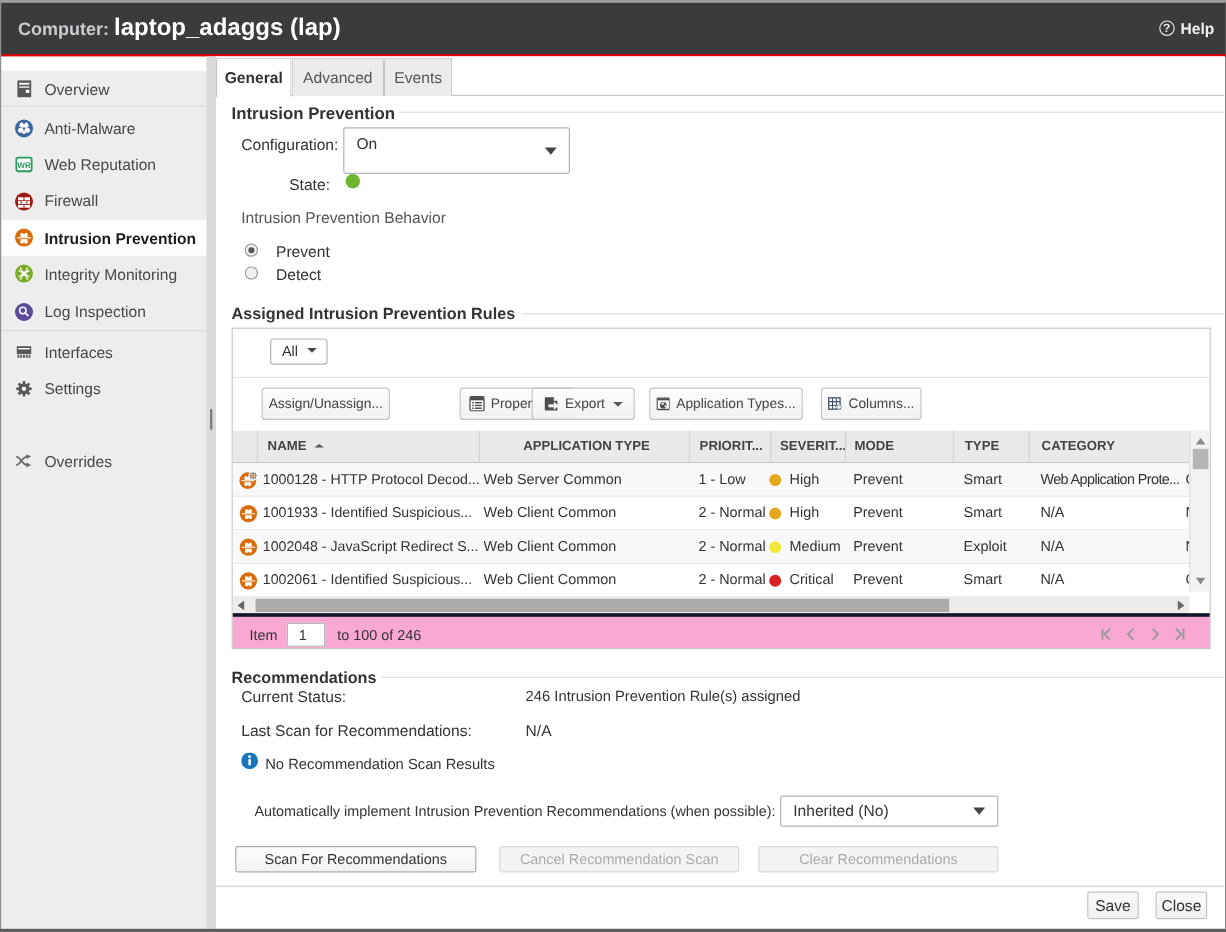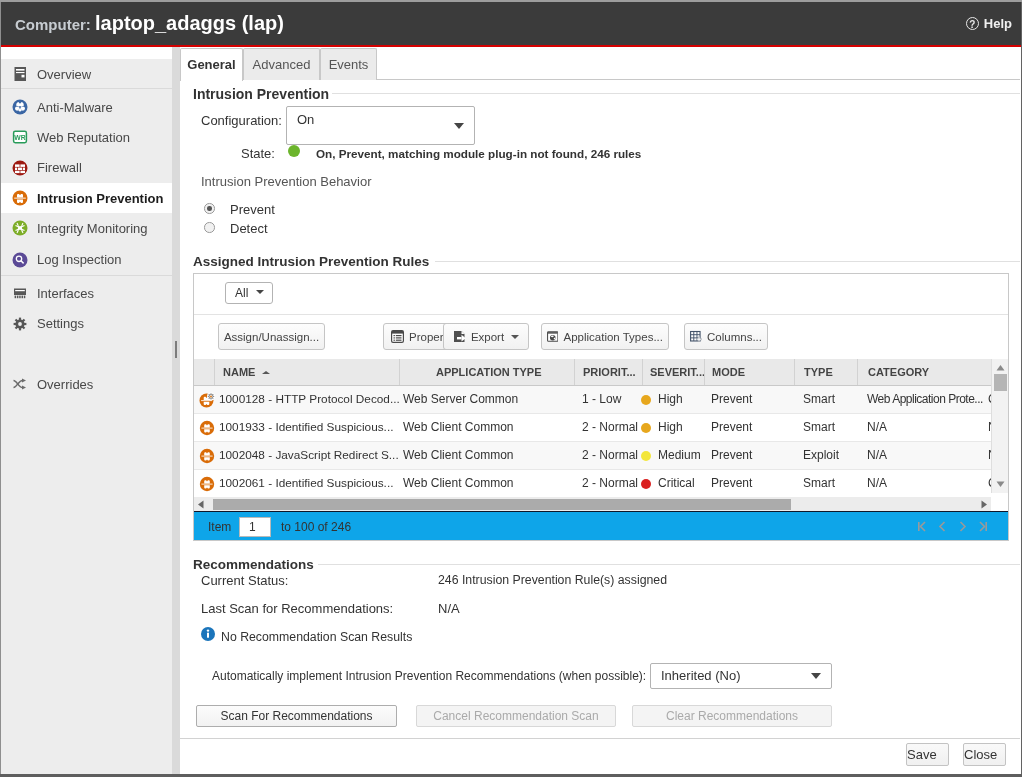--- a/index.html
+++ b/index.html
@@ -51,26 +51,26 @@
 #thead { position:absolute; left:0; top:85px; width:814px; height:27px; background:#e9e9e9; border-bottom:1px solid #c9c9c9; }
 .hc { position:absolute; top:0; height:26px; line-height:27px; font-size:11px; font-weight:bold; color:#444; border-left:1px solid #d2d2d2; padding-left:8px; white-space:nowrap; overflow:hidden; }
 .trow { position:absolute; left:0; width:797px; height:28px; border-bottom:1px solid #e8e8e8; }
 .tc { position:absolute; top:0; height:27px; line-height:27px; font-size:12px; color:#333; white-space:nowrap; overflow:hidden; }
 .sevdot { position:absolute; width:10px; height:10px; border-radius:50%; top:9px; }
 .ruleic { position:absolute; left:5px; top:6px; width:16px; height:16px; }
 
 #vscroll { position:absolute; left:797px; top:85px; width:17px; height:134px; background:#f2f2f2; border-left:1px solid #dedede; }
 #hscroll { position:absolute; left:0; top:223px; width:797px; height:14px; background:#ececec; }
 
-#pfoot { position:absolute; left:0; top:237px; width:814px; height:29px; background:#0ea5e9; border-top:1px solid #0f172a; font-size:12px; color:#333; }
+#pfoot { position:absolute; left:0; top:237px; width:814px; height:29px; background:#f9a8d4; border-top:3px solid #0f172a; font-size:12px; color:#333; }
 
 .rbtn { position:absolute; height:22px; font-size:12px; text-align:center; border-radius:2px; }
 .rbtn.en { background:linear-gradient(#fcfcfc,#f2f2f2); border:1px solid #adadad; color:#333; }
 .rbtn.dis { background:#f4f4f4; border:1px solid #d8d8d8; color:#aaa; }
-.fbtn { position:absolute; height:23px; background:linear-gradient(#f9f9f9,#f0f0f0); border:1px solid #c3c3c3; border-radius:2px; font-size:13px; color:#333; text-align:left; line-height:21px; }
+.fbtn { position:absolute; height:23px; background:linear-gradient(#f9f9f9,#f0f0f0); border:1px solid #c3c3c3; border-radius:2px; font-size:13px; color:#333; text-align:center; line-height:21px; }
 </style>
 </head>
 <body>
 <div class="abs" id="header">
   <div class="title">Computer:&nbsp;<b>laptop_adaggs (lap)</b></div>
   <div id="help"><span class="qc">?</span>Help</div>
 </div>
 <div class="abs" id="redline"></div>
 <div class="abs" id="sidebar">
   <div class="sitem" style="top:0px">
@@ -205,21 +205,20 @@
   <div class="fsline" style="left:152px; top:46px; width:688px;"></div>
 
   <div class="lbl" style="left:21px; top:66px;">Configuration:</div>
   <div class="ddown" style="left:106px; top:59px; width:189px; height:39px;">
       <span class="tx">On</span>
       <span class="ar"></span>
     </div>
 
   <div class="lbl" style="left:21px; top:99px;margin-left:40px;">State:</div>
   <div class="abs" style="left:108px; top:98px; width:12px; height:12px; border-radius:50%; background:#6cb52c;"></div>
-  <div class="lbl" style="left:136px; top:100px; font-weight:bold; font-size:11.7px;">On, Prevent, matching module plug-in not found, 246 rules</div>
 
   <div class="lblg" style="left:21px; top:127px;">Intrusion Prevention Behavior</div>
   <div class="radio on" style="left:24px; top:156px;"></div>
   <div class="lbl" style="left:50px; top:155px;">Prevent</div>
   <div class="radio" style="left:24px; top:175px;"></div>
   <div class="lbl" style="left:50px; top:174px;">Detect</div>
 
   <div class="fshead" style="left:13px; top:207px; font-size:13.5px;">Assigned Intrusion Prevention Rules</div>
   <div class="fsline" style="left:255px; top:214px; width:585px;"></div>
 

